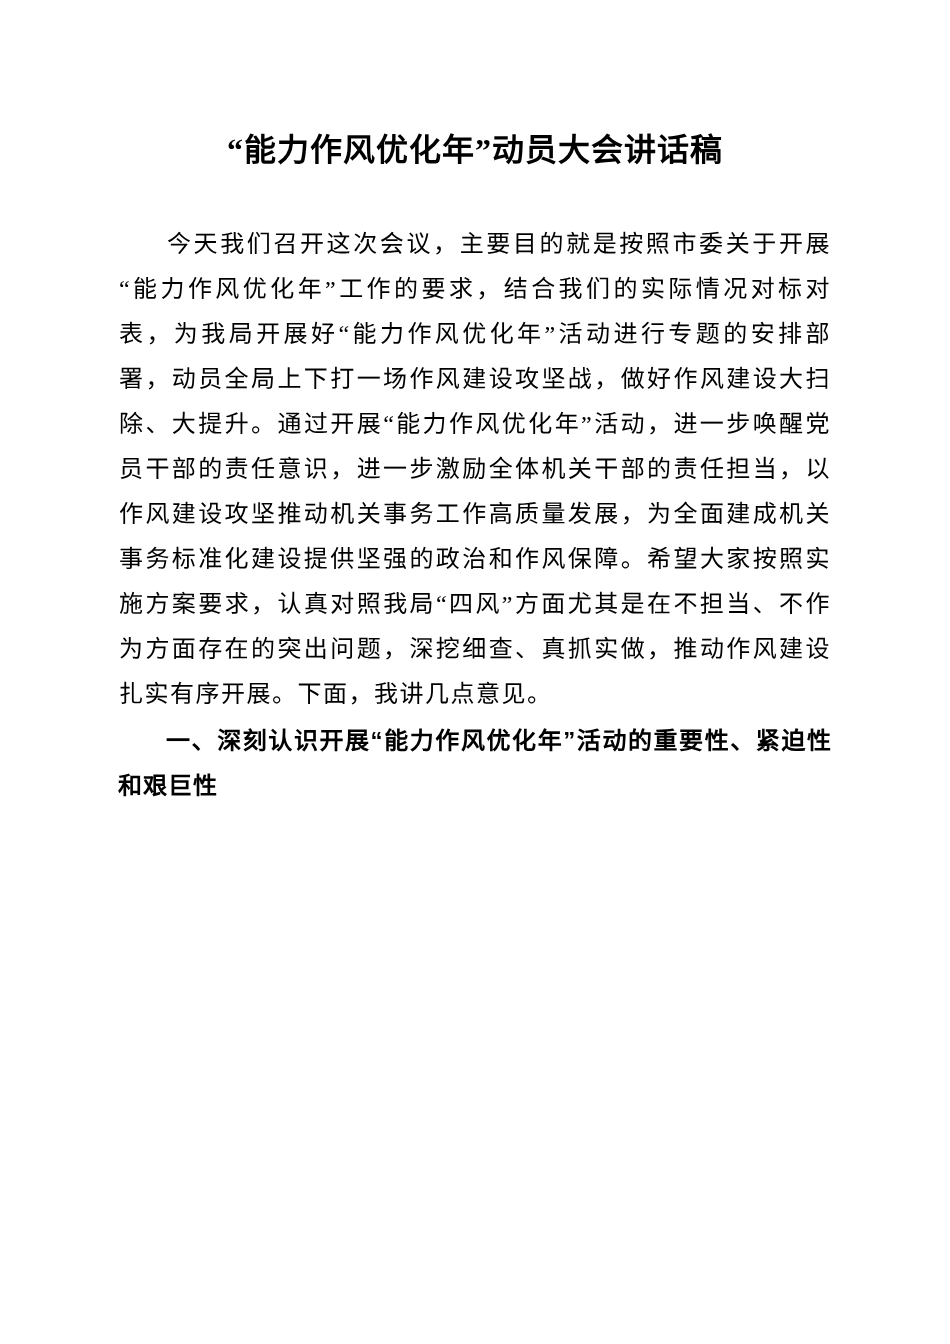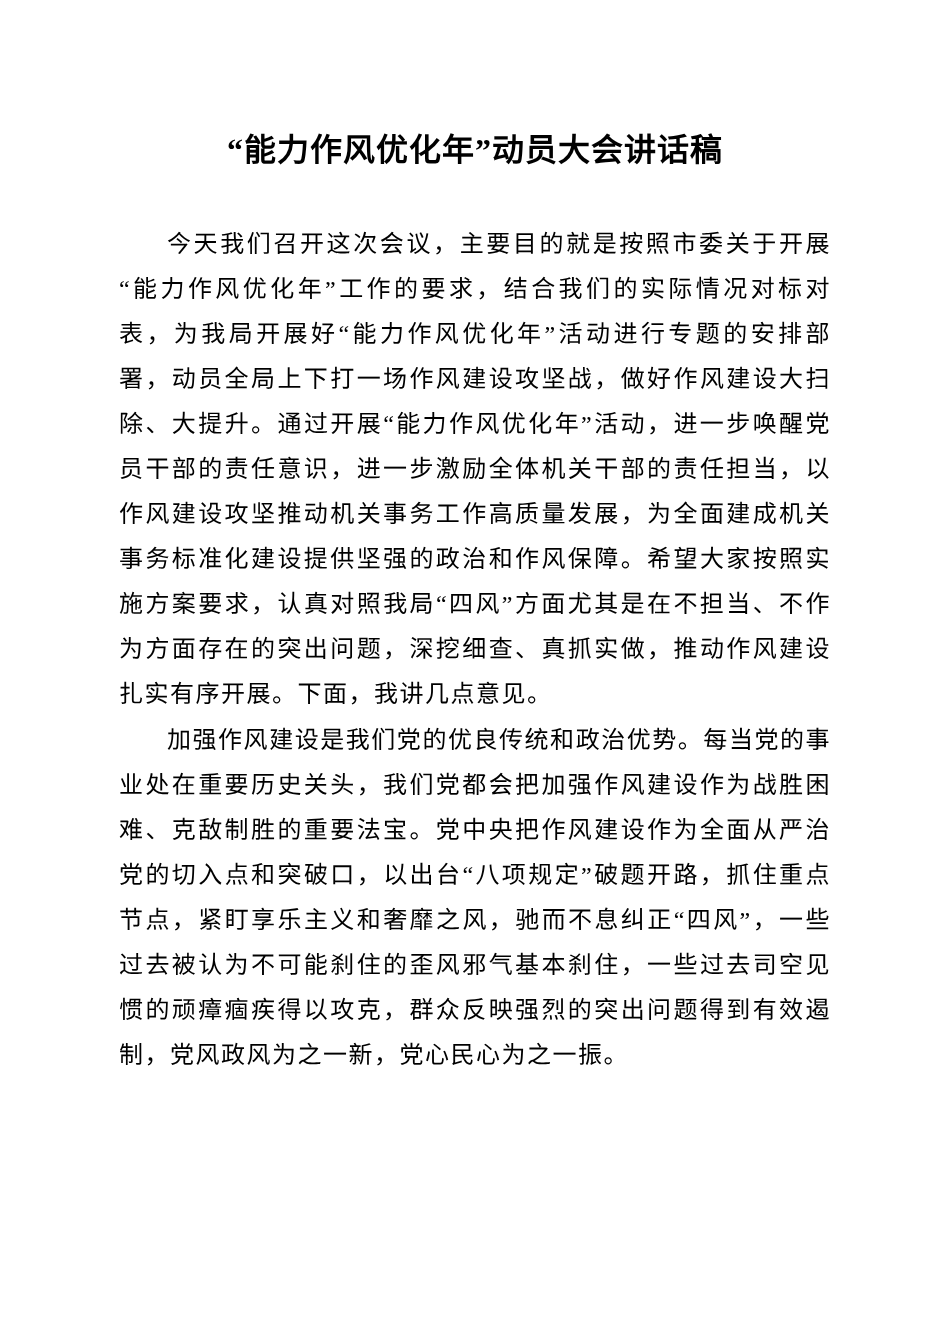--- a/index.html
+++ b/index.html
@@ -54,15 +54,15 @@
     }
   </style>
 </head>
 <body>
 
 <div class="page">
   <h1 class="doc-title">“能力作风优化年”动员大会讲话稿</h1>
 
   <p class="body-para">今天我们召开这次会议，主要目的就是按照市委关于开展“能力作风优化年”工作的要求，结合我们的实际情况对标对表，为我局开展好“能力作风优化年”活动进行专题的安排部署，动员全局上下打一场作风建设攻坚战，做好作风建设大扫除、大提升。通过开展“能力作风优化年”活动，进一步唤醒党员干部的责任意识，进一步激励全体机关干部的责任担当，以作风建设攻坚推动机关事务工作高质量发展，为全面建成机关事务标准化建设提供坚强的政治和作风保障。希望大家按照实施方案要求，认真对照我局“四风”方面尤其是在不担当、不作为方面存在的突出问题，深挖细查、真抓实做，推动作风建设扎实有序开展。下面，我讲几点意见。</p>
 
+  <h2 class="section-heading">一、深刻认识开展“能力作风优化年”活动的重要性、紧迫性和艰巨性</h2>
 
-  <p class="body-para">加强作风建设是我们党的优良传统和政治优势。每当党的事业处在重要历史关头，我们党都会把加强作风建设作为战胜困难、克敌制胜的重要法宝。党中央把作风建设作为全面从严治党的切入点和突破口，以出台“八项规定”破题开路，抓住重点节点，紧盯享乐主义和奢靡之风，驰而不息纠正“四风”，一些过去被认为不可能刹住的歪风邪气基本刹住，一些过去司空见惯的顽瘴痼疾得以攻克，群众反映强烈的突出问题得到有效遏制，党风政风为之一新，党心民心为之一振。</p>
 </div>
 
 </body></html>

